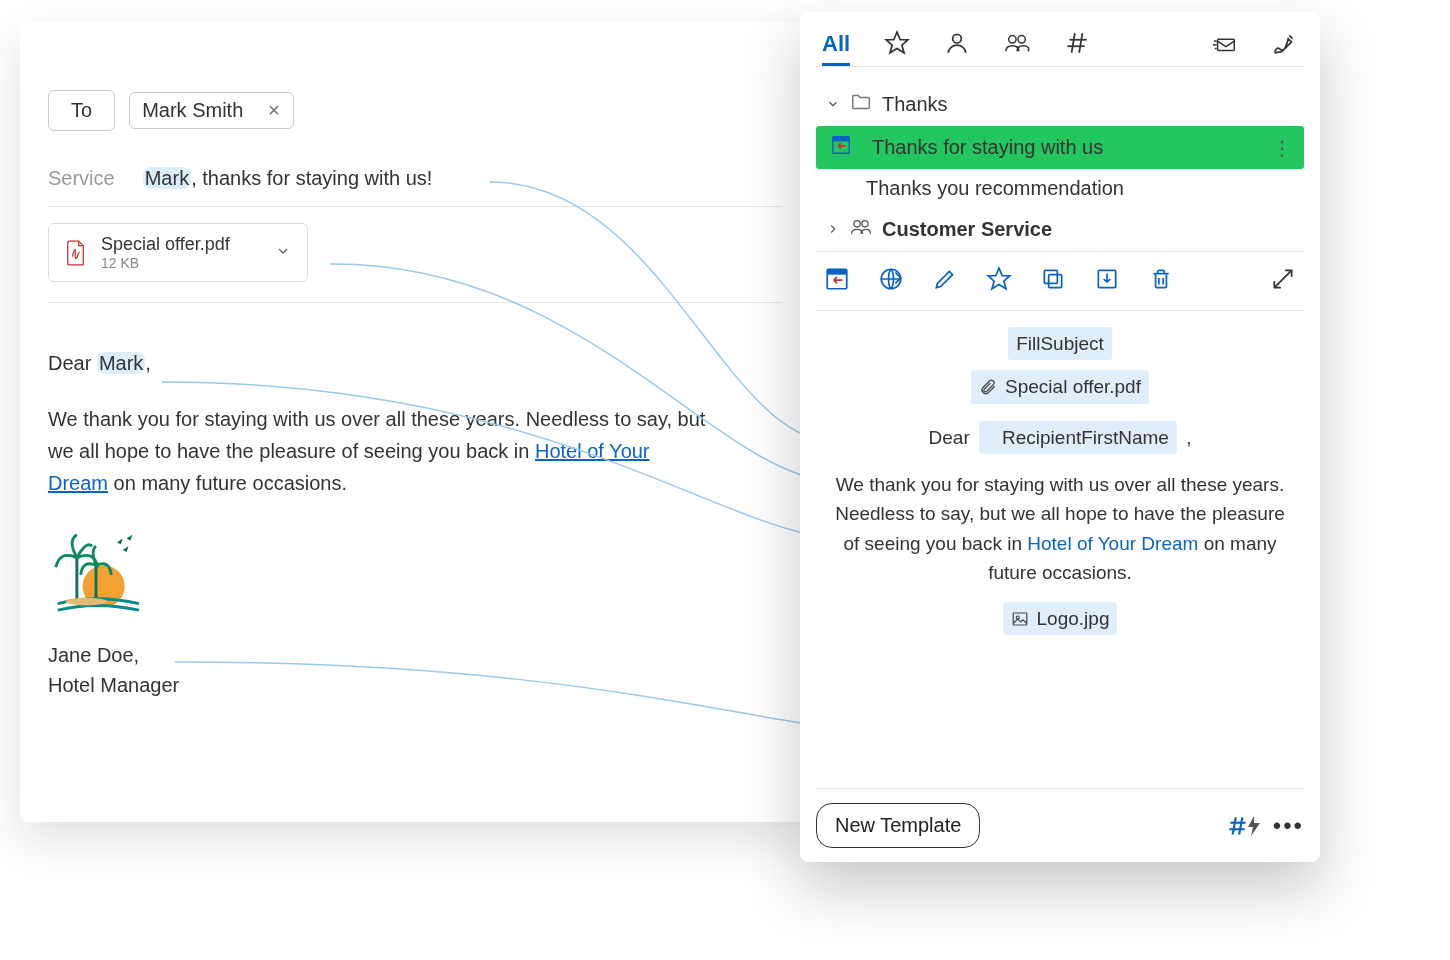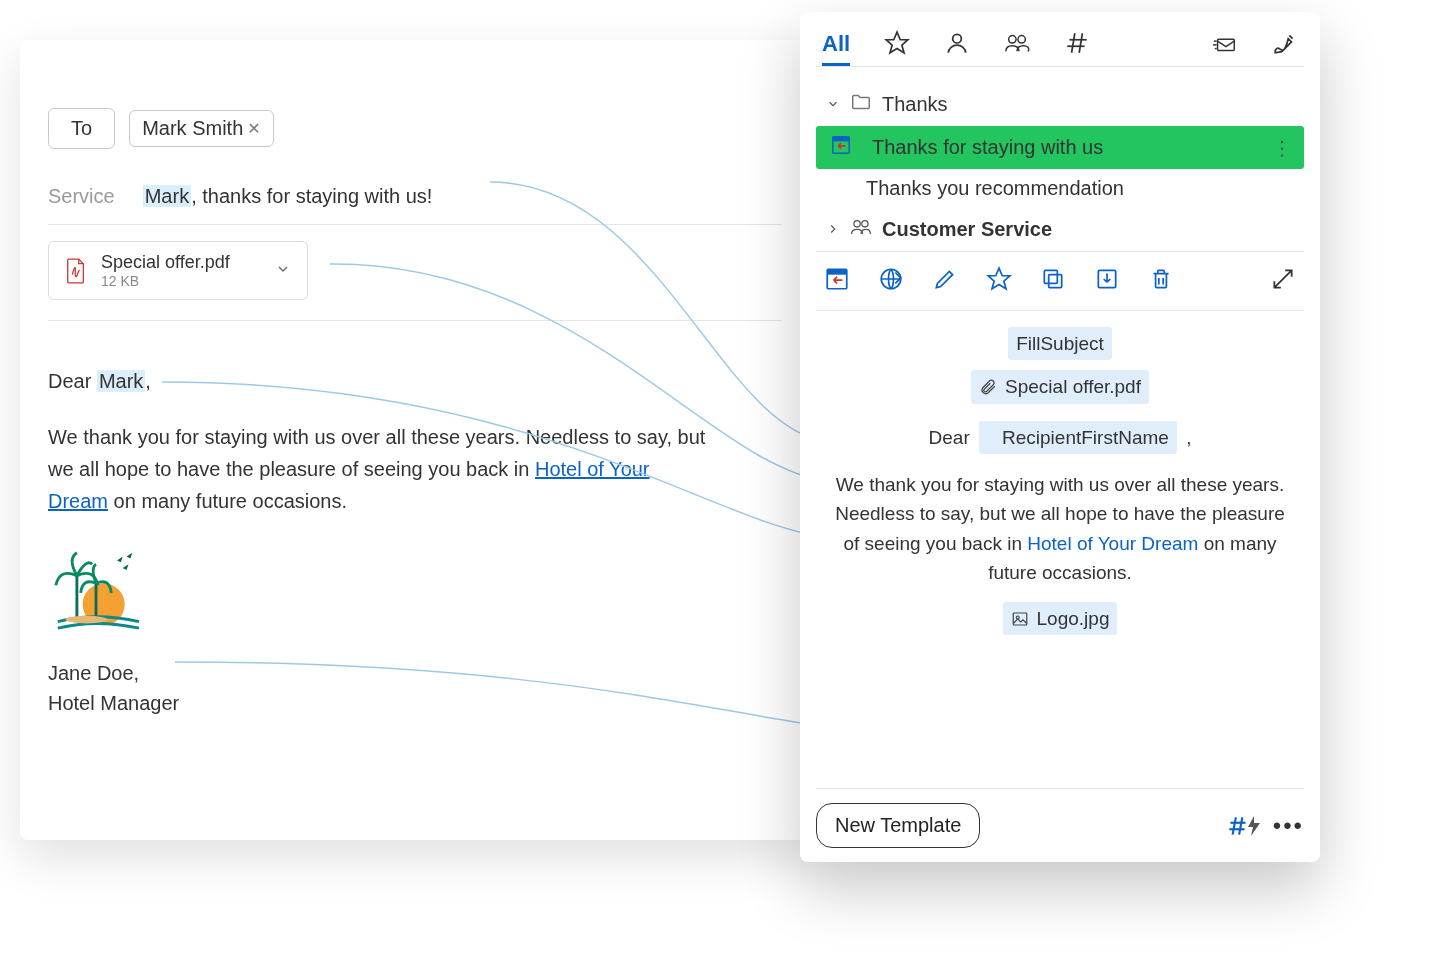--- a/index.html
+++ b/index.html
@@ -15,21 +15,21 @@
     position: absolute;
     left: 20px;
     top: 12px;
     width: 1300px;
     height: 870px;
   }
 
   
   .compose {
     position: absolute;
-    left: 0; top: 28px;
+    left: 0; top: 10px;
     width: 790px;
     height: 800px;
     background: #fff;
     border-radius: 8px;
     border-bottom-right-radius: 0;
     box-shadow: 0 18px 48px rgba(0,0,0,0.12);
     padding: 68px 28px 28px 28px;
   }
   .row { display: flex; align-items: center; }
   .to-row { gap: 14px; }
@@ -37,38 +37,38 @@
     border: 1px solid #c9c9c9;
     border-radius: 6px;
     padding: 8px 22px;
     font-size: 20px;
     color: #333;
     background: #fff;
   }
   .chip {
     display: inline-flex;
     align-items: center;
-    gap: 4px;
+    gap: 24px;
     border: 1px solid #c9c9c9;
     border-radius: 6px;
     padding: 6px 12px;
     font-size: 20px;
     color: #333;
   }
   .chip .x { font-size: 16px; color: #777; cursor: pointer; }
 
   .subj-row {
     margin-top: 36px;
     gap: 28px;
     border-bottom: 1px solid #e5e5e5;
     padding-bottom: 16px;
   }
   .subj-label { color: #9a9a9a; font-size: 20px; }
   .subj-text { font-size: 20px; color: #333; }
-  .hl { background: #dbeefc; padding: 0 2px; border-radius: 1px; }
+  .hl { background: #dbeefc; padding: 0 2px; border-radius: 8px; }
 
   .attach-row { margin-top: 16px; border-bottom: 1px solid #e5e5e5; padding-bottom: 20px; }
   .attach-card {
     display: inline-flex;
     align-items: center;
     gap: 14px;
     border: 1px solid #dcdcdc;
     border-radius: 6px;
     padding: 10px 16px;
     min-width: 260px;

